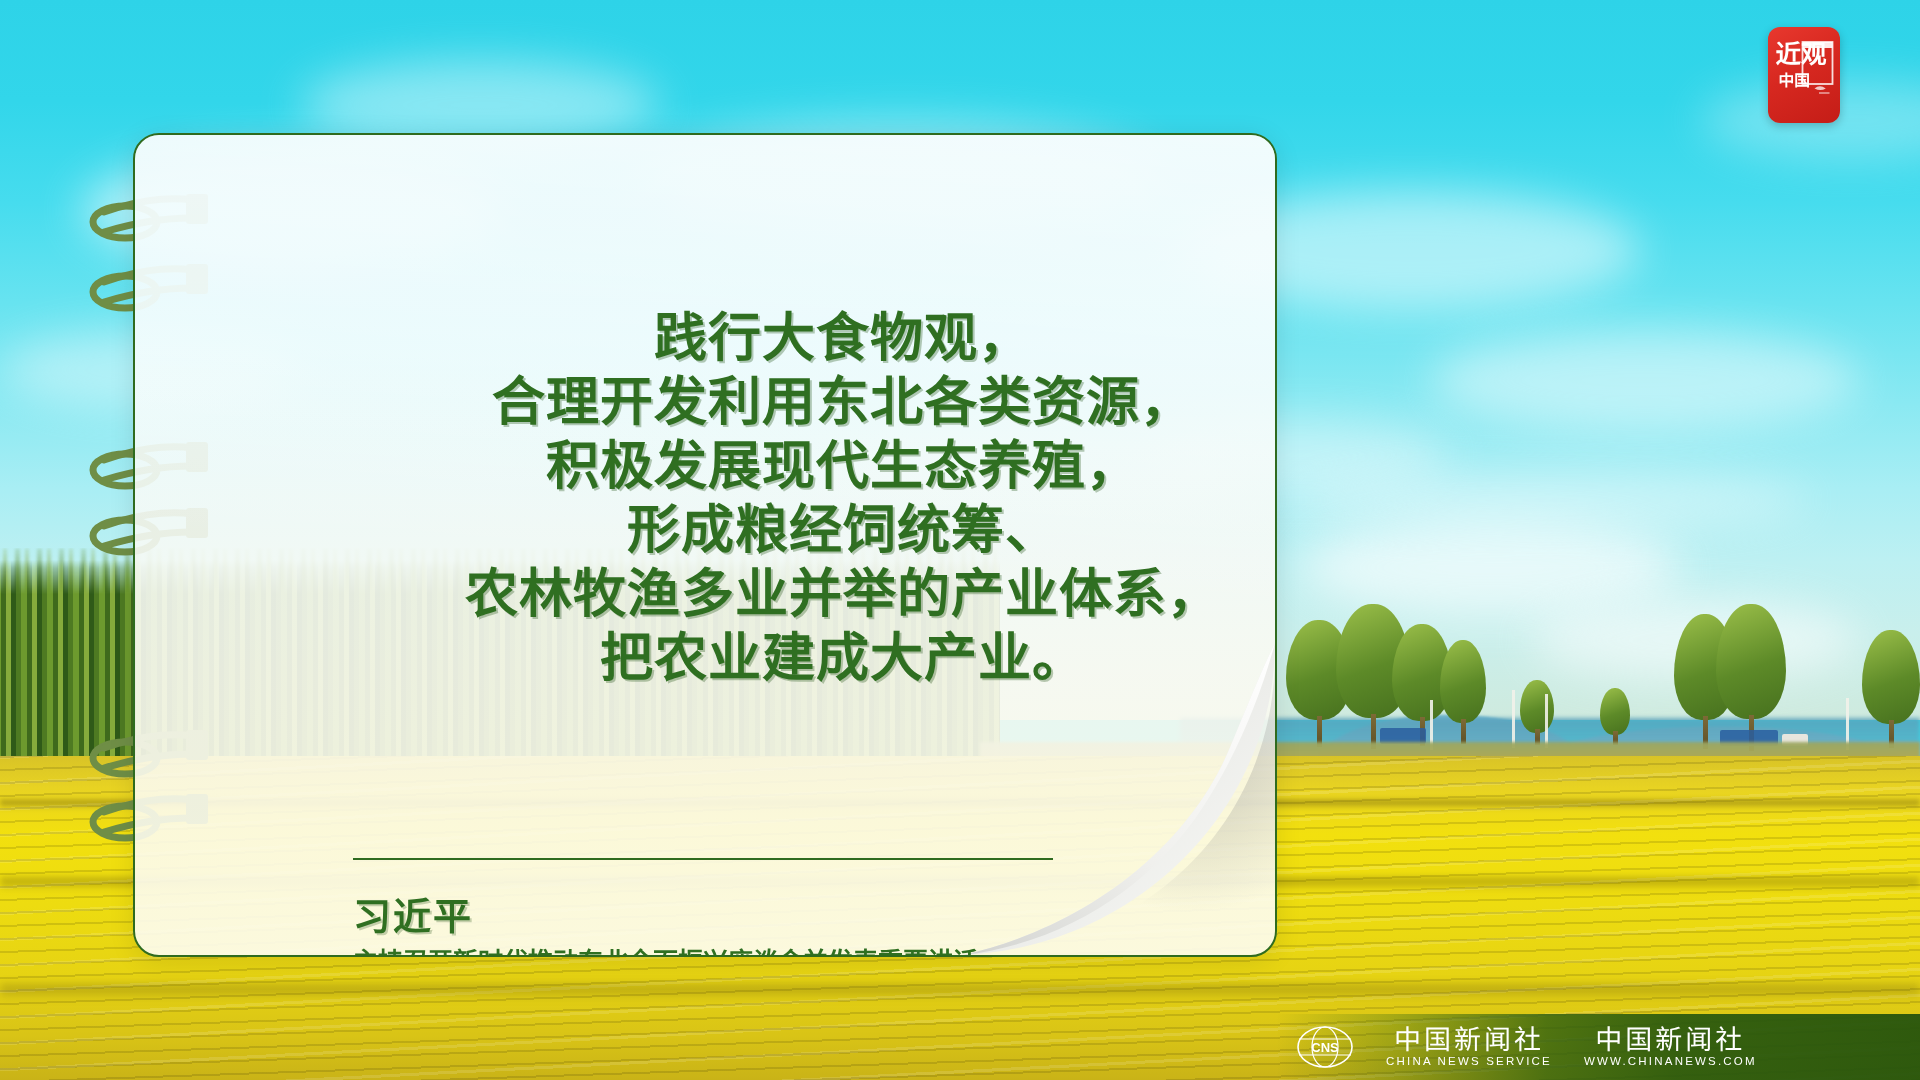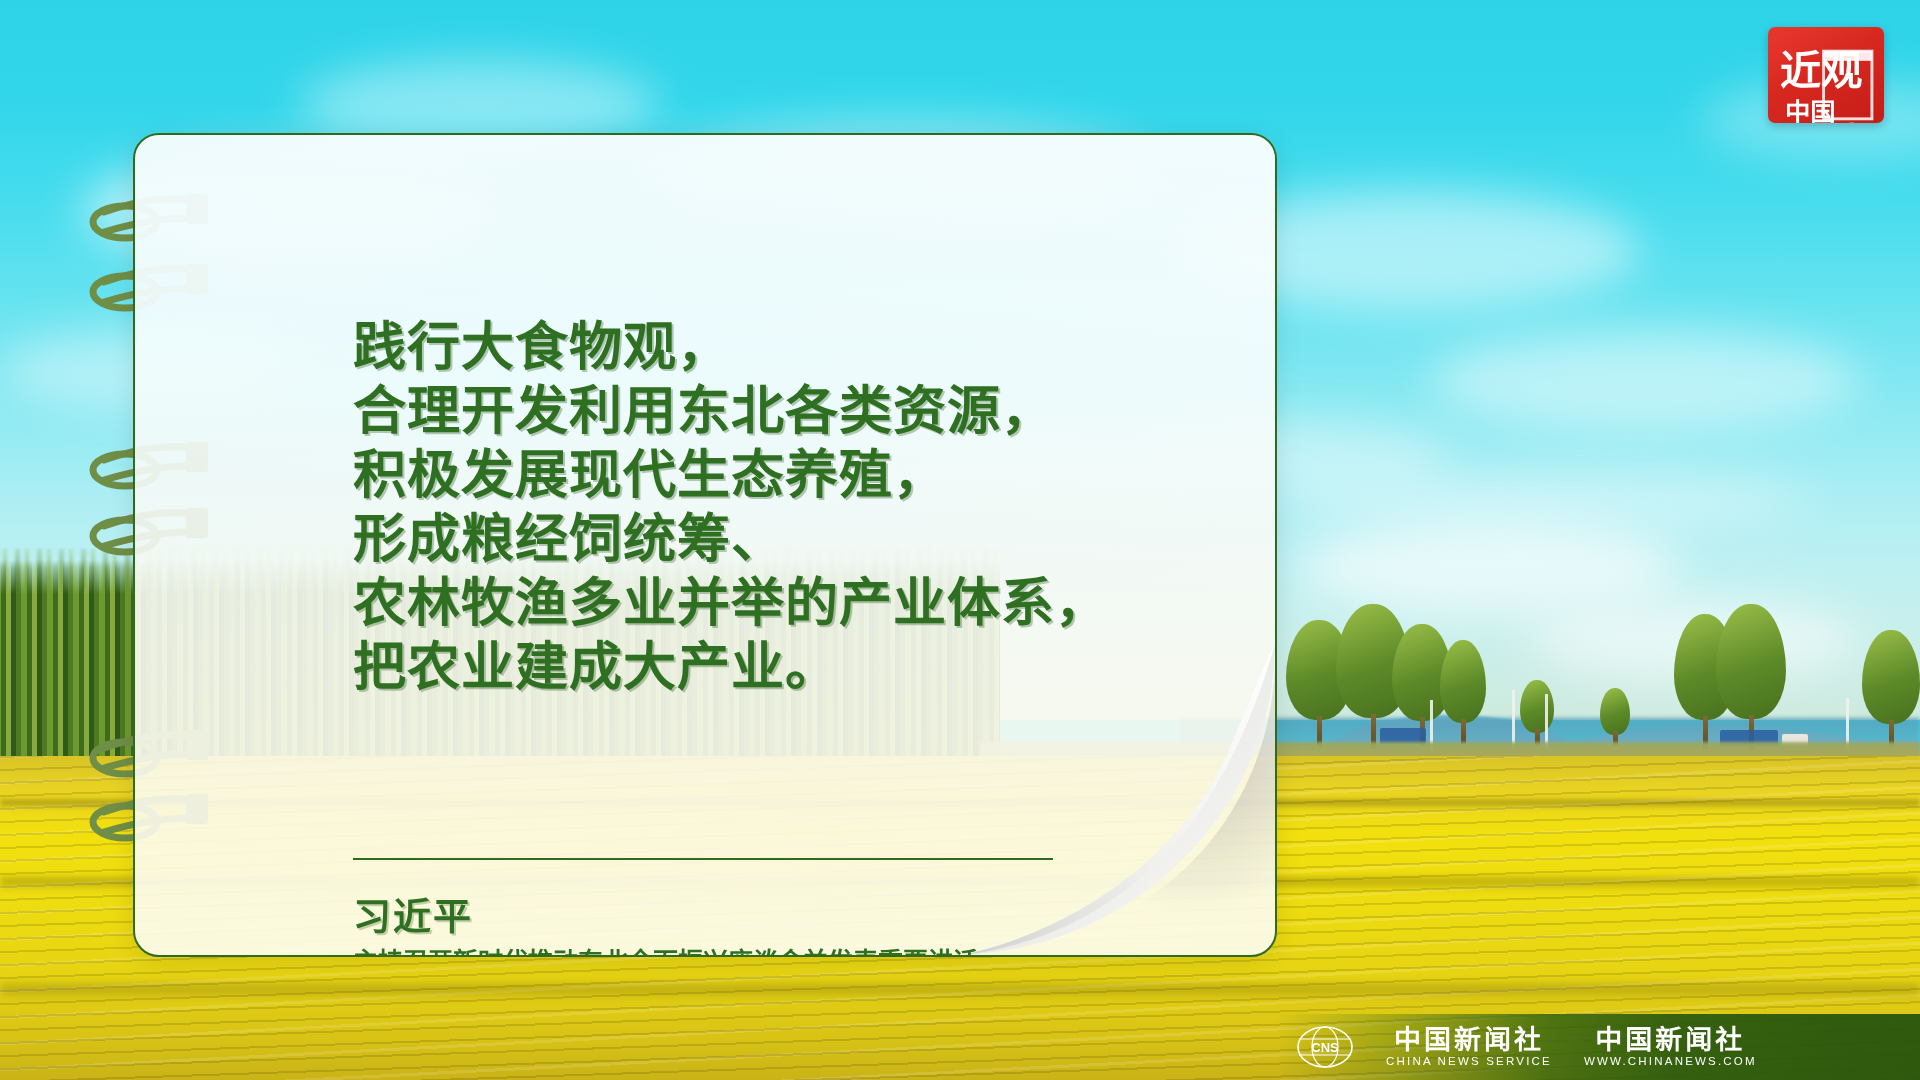--- a/index.html
+++ b/index.html
@@ -174,62 +174,63 @@
   
   .curl{
     position:absolute;right:0;bottom:0;width:330px;height:330px;pointer-events:none;
   }
 
   
   .rings{position:absolute;left:0;top:0;width:260px;height:1080px;pointer-events:none;}
 
   
   .quote{
-    position:absolute;left:218px;top:180px;width:980px;
+    position:absolute;left:218px;top:171px;width:980px;
     color:#2f6f21;
     font-weight:900;
     font-size:53px;
     line-height:64px;
     letter-spacing:1px;
     text-shadow:2px 2px 0 rgba(30,80,18,.30);
     white-space:pre-line;
+    text-align:center;
   }
   .rule{
     position:absolute;left:218px;top:723px;width:700px;height:2px;background:#2f6b1f;
   }
   .speaker{
     position:absolute;left:218px;top:751px;
     color:#2f6f21;font-weight:900;font-size:38px;letter-spacing:2px;
     text-shadow:2px 2px 0 rgba(30,80,18,.25);
   }
   .meta{
     position:absolute;left:218px;top:808px;width:900px;
     color:#2f6f21;font-weight:700;font-size:25px;line-height:36px;
     white-space:pre-line;
   }
 
   
   .logo{
-    position:absolute;left:1768px;top:27px;width:116px;height:96px;
-    border-radius:7px;
+    position:absolute;left:1768px;top:27px;width:72px;height:96px;
+    border-radius:12px;
     background:linear-gradient(150deg,#e8382e 0%,#d72820 45%,#c41d17 100%);
     box-shadow:0 3px 10px rgba(0,0,0,.22);
     overflow:hidden;
   }
   .logo-inner{position:absolute;inset:0;}
 
   
   .wm{
     position:absolute;left:1276px;top:1014px;width:644px;height:66px;
     background:linear-gradient(90deg,rgba(60,110,20,0) 0%,rgba(60,110,20,.35) 18%,rgba(45,95,15,.80) 42%,rgba(40,88,14,.92) 62%,rgba(38,84,13,.95) 100%);
     display:flex;align-items:center;gap:32px;padding-left:20px;box-sizing:border-box;
   }
   .wm-globe{width:58px;height:44px;flex:0 0 auto;}
   .wm-col{display:flex;flex-direction:column;align-items:center;line-height:1;}
-  .wm-cn{color:#fff;font-size:27px;font-weight:700;letter-spacing:3px;text-align:right;}
+  .wm-cn{color:#fff;font-size:27px;font-weight:400;letter-spacing:3px;text-align:right;}
   .wm-en{color:#fff;font-size:11.5px;letter-spacing:2.2px;margin-top:2px;}
 </style>
 </head>
 <body>
 
 <div class="stage">
 
   <div class="bg">
     <div class="sky"></div>
 

